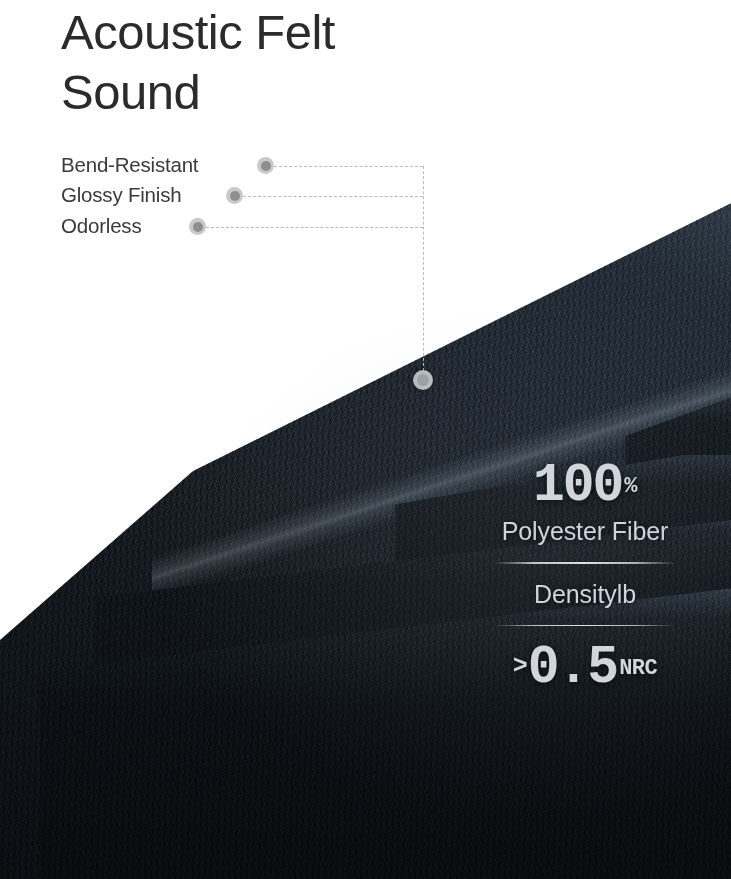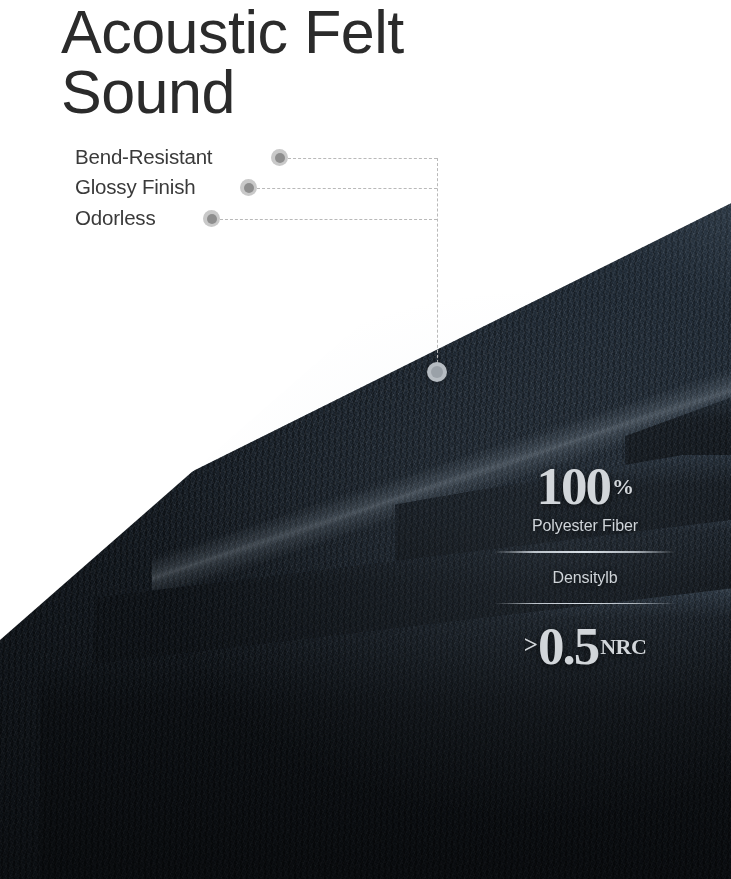--- a/index.html
+++ b/index.html
@@ -217,36 +217,35 @@
     clip-path: polygon(0% 0%, 100% 0%, 0% 100%);
     pointer-events: none;
   }
 
   
   #headline {
     position: absolute;
     left: 61px;
     top: 2px;
     width: 420px;
-    font-size: 61px;
+    font-size: 49px;
     line-height: 60px;
     font-weight: 400;
     letter-spacing: -0.5px;
     color: #2b2b2b;
   }
   #headline .hl-line { display: block; white-space: nowrap; }
 
   
   #callouts {
     position: absolute;
     left: 0;
-    top: 8px;
+    top: 16px;
     width: 648px;
     height: 420px;
-    margin-left: 14px;
   }
   .callout {
     position: absolute;
     height: 26px;
     display: flex;
     align-items: center;
   }
   .callout-label {
     font-size: 20.5px;
     color: #3a3a3a;
@@ -302,21 +301,21 @@
   
   #stats {
     position: absolute;
     left: 470px;
     top: 458px;
     width: 230px;
     text-align: center;
   }
   .stat-block { position: relative; }
   .stat-value {
-    font-family: Liberation Serif, serif;
+    font-family: Liberation Mono, monospace;
     font-weight: bold;
     font-size: 53px;
     line-height: 57px;
     color: #d2d6da;
     letter-spacing: -2px;
     white-space: nowrap;
     text-shadow: 0 2px 7px rgba(0,0,0,0.55);
     display: flex;
     align-items: flex-start;
     justify-content: center;
@@ -327,21 +326,21 @@
     margin-left: 2px;
   }
   .stat-value .prefix {
     font-size: 25px;
     font-weight: bold;
     margin-right: 2px;
     position: relative;
     top: -2px;
   }
   .stat-label {
-    font-size: 16px;
+    font-size: 25px;
     color: #cfd4d9;
     letter-spacing: -0.1px;
     margin-top: 2px;
     white-space: nowrap;
     text-shadow: 0 1px 6px rgba(0,0,0,0.6);
   }
   .stat-divider {
     height: 1.5px;
     margin: 16px auto 14px auto;
     width: 182px;

